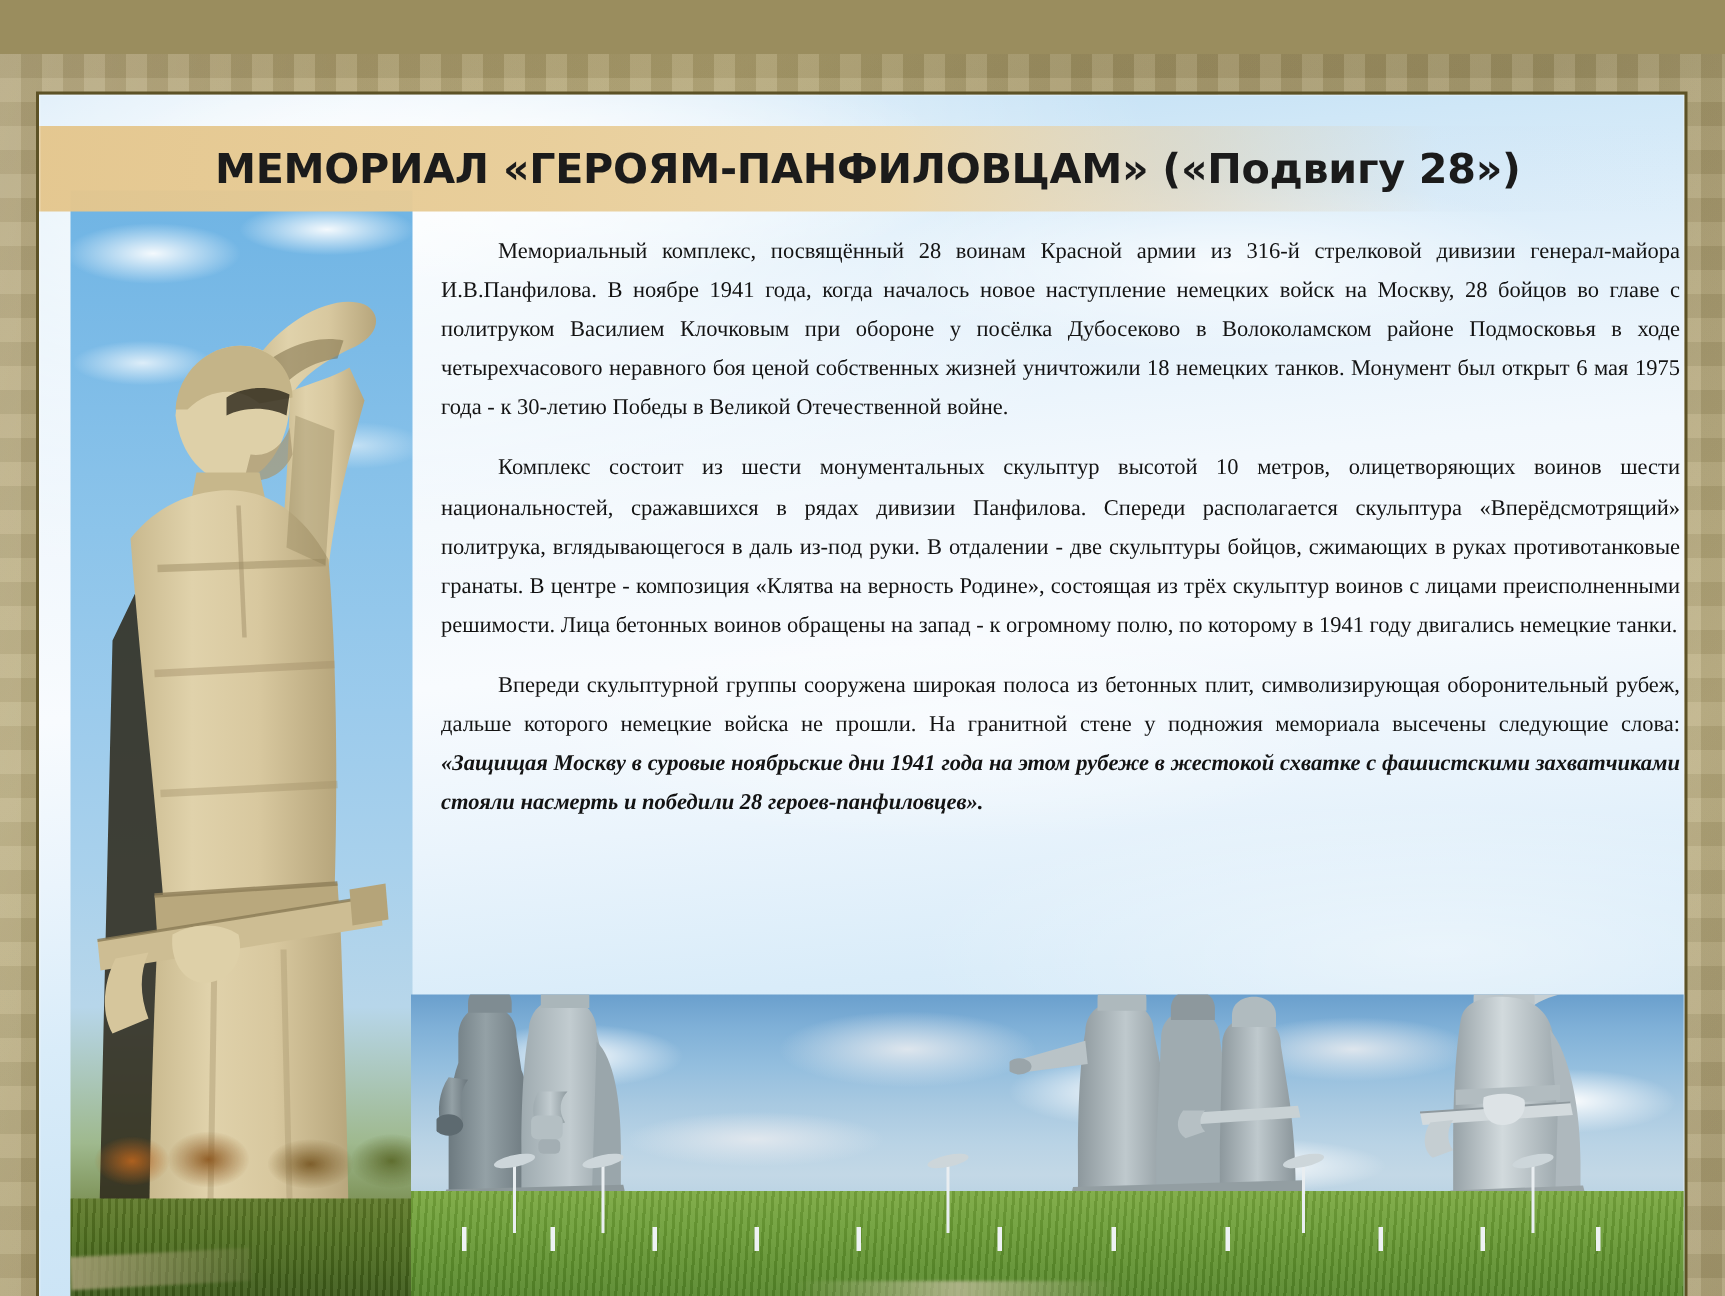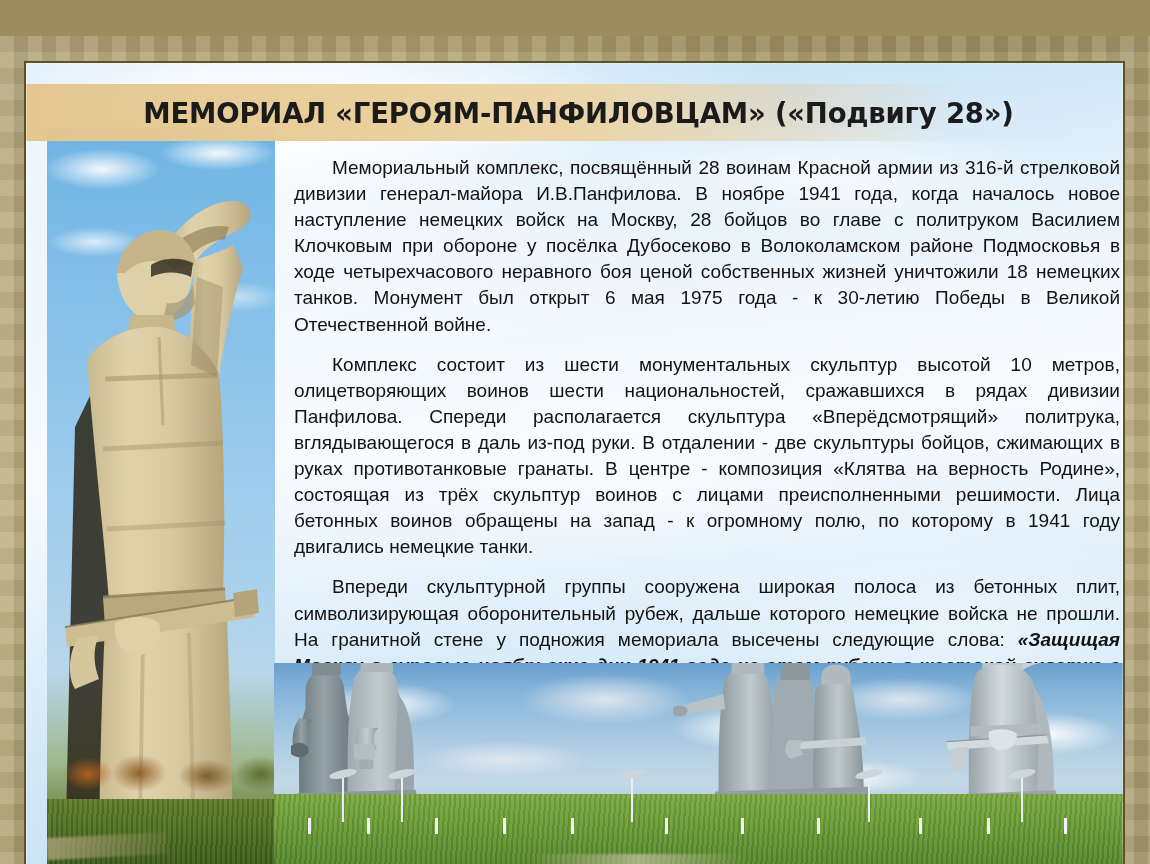--- a/index.html
+++ b/index.html
@@ -129,22 +129,22 @@
     background:linear-gradient(90deg, rgba(168,160,120,.85), rgba(150,145,105,.15));
     transform:rotate(-3deg); filter:blur(1px);
   }
 
   
   .article{
     position:absolute;
     left:268px; top:92px; width:826px;
   }
   .para{
-    font-family:Liberation Sans, sans-serif;
-    font-size:19px;
+    font-family:Liberation Serif, serif;
+    font-size:15px;
     line-height:26.1px;
     color:#131313;
     text-align:justify;
     text-indent:38px;
     margin-bottom:14px;
     text-rendering:optimizeLegibility;
   }
   .para:last-child{ margin-bottom:0; }
   .quote{
     font-weight:bold; font-style:italic;

